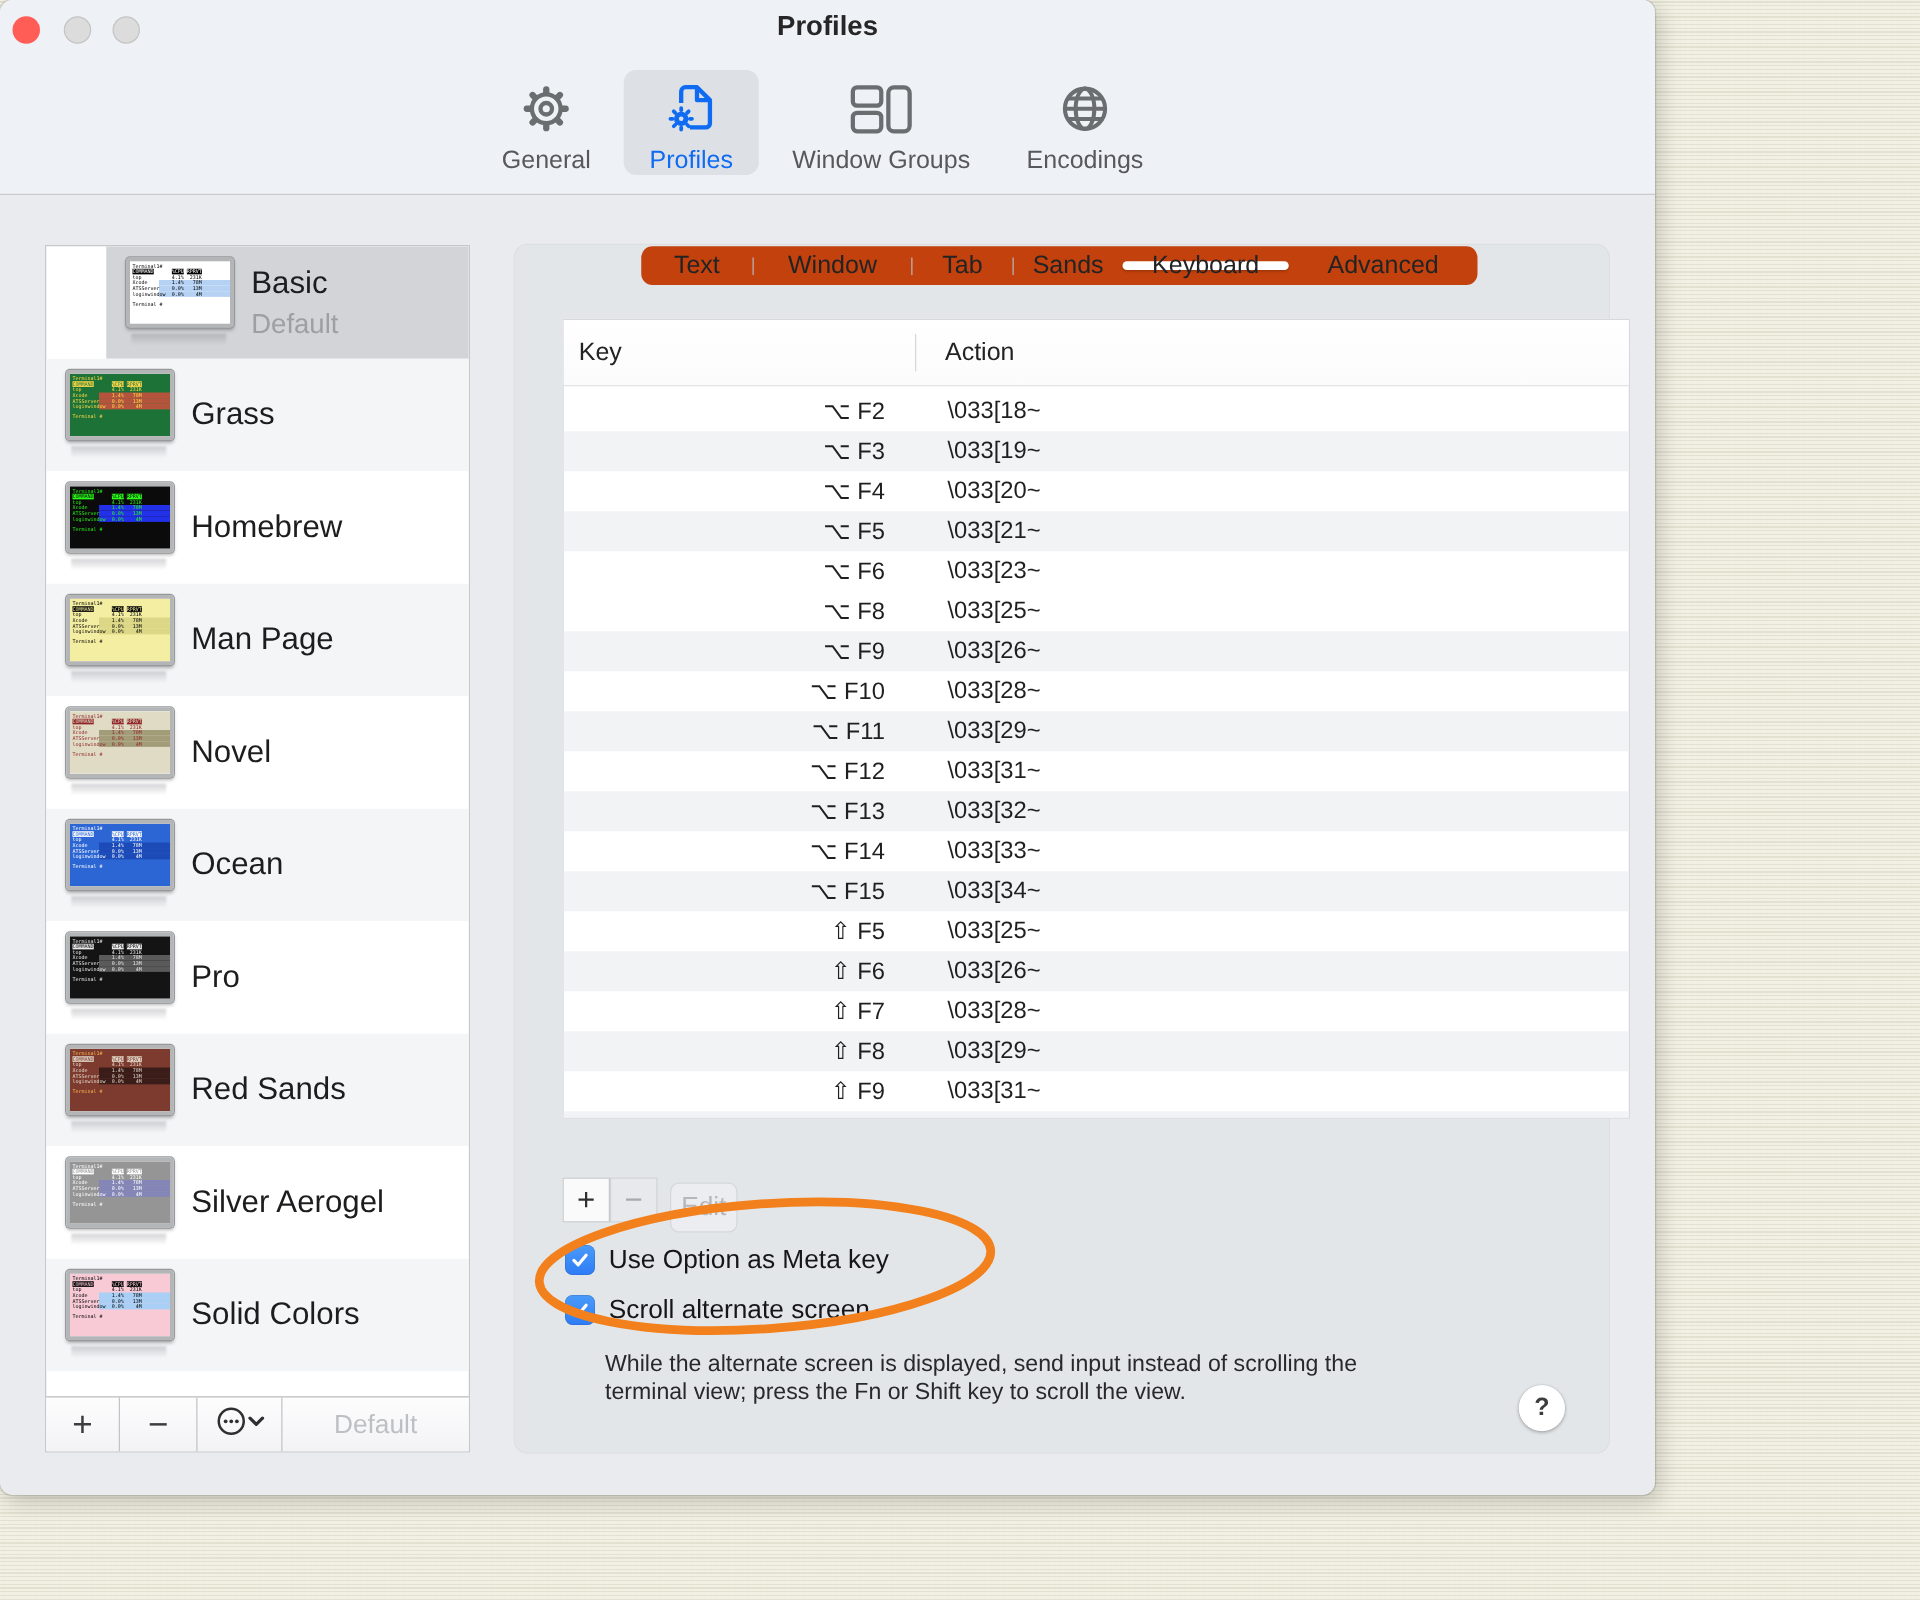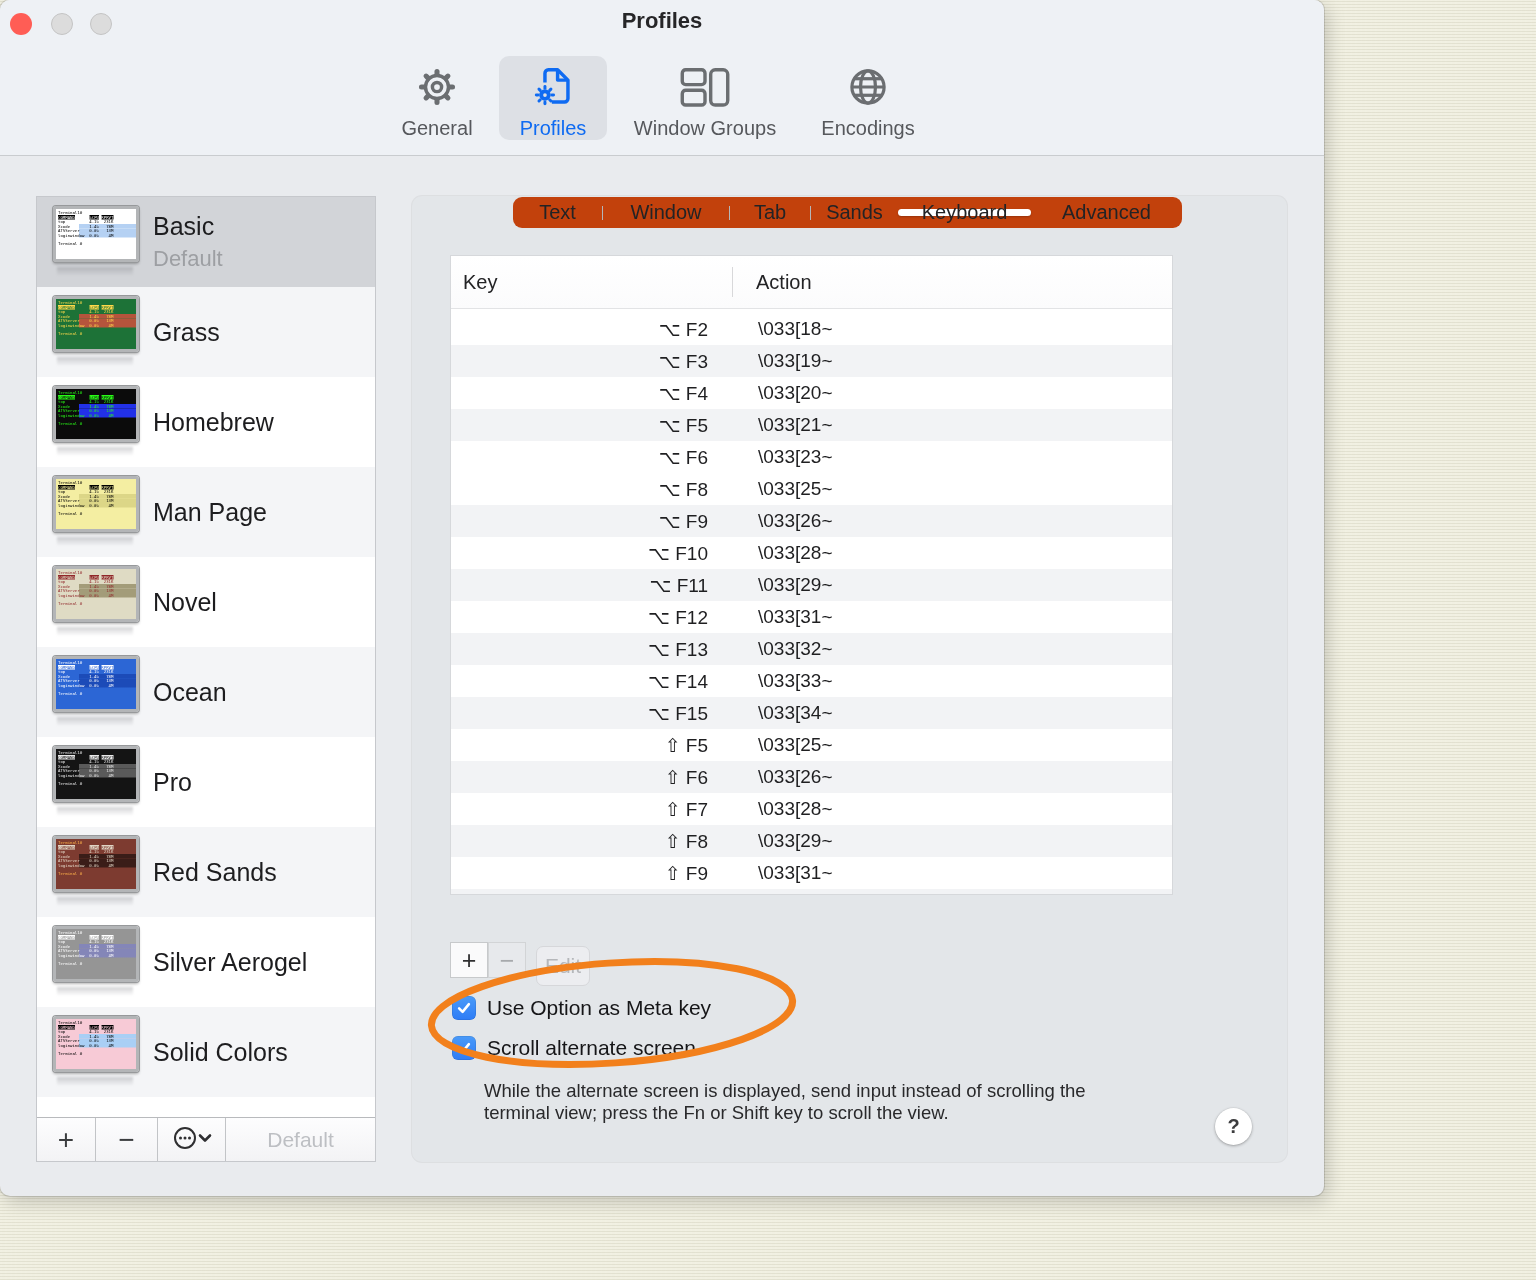--- a/index.html
+++ b/index.html
@@ -23,21 +23,21 @@
   .tb-item .icn{height:54px;display:flex;align-items:flex-end;color:#6b6e71;}
   .tb-item.selected .icn{color:var(--accent);}
   .tb-label{font-size:20px;color:#56585c;margin-top:4px;white-space:nowrap;}
   .tb-item.selected .tb-label{color:var(--accent);}
   
   .sidebar{position:absolute;left:36px;top:196px;width:340px;height:966px;background:#fff;
     border:1px solid #c6c8cc;box-sizing:border-box;}
   .profile-list{position:absolute;left:0;top:0;right:0;bottom:44px;overflow:hidden;}
   .profile-row{height:90px;position:relative;background:#fff;}
   .profile-row.alt{background:#f4f5f7;}
-  .profile-row.selected{background:#d2d4d8;}
+  .profile-row.selected{background:#d2d4d8;margin-left:48px;}
   .thumb{position:absolute;left:16px;top:9px;width:80px;height:50px;border:3px solid #b3b5b7;border-radius:3px;
     box-shadow:0 0 0 1px #97999b,0 2px 3px rgba(0,0,0,.30);overflow:hidden;}
   .thumb-screen{width:160px;height:100px;transform:scale(.5);transform-origin:0 0;
     font-family:"DejaVu Sans Mono",monospace;font-size:8px;line-height:9px;white-space:pre;
     padding:3px 0 0 4px;box-sizing:border-box;}
   .t-line{height:9px;}
   .t-blank{height:7px;}
   .refl{position:absolute;left:20px;top:70px;width:76px;height:9px;
     background:linear-gradient(180deg,rgba(110,112,118,.30),rgba(110,112,118,0));filter:blur(1px);}
   .p-name{position:absolute;left:116px;font-size:25px;color:#1d1d1f;white-space:nowrap;}
@@ -51,21 +51,21 @@
   .sa-remove{width:62px;font-size:28px;font-weight:300;color:#3b3d3f;}
   .sa-more{width:68px;color:#2f2f31;}
   .sa-default{flex:1;border-right:none;font-size:21px;color:#bdbfc3;}
   
   .panel{position:absolute;left:412px;top:196px;width:875px;height:966px;background:#e3e6e9;
     border-radius:10px;box-shadow:0 0 0 1px rgba(0,0,0,.05);}
   .segmented{position:absolute;left:101px;top:1px;height:31px;display:flex;background:#c2410c;border-radius:9px;align-items:stretch;}
   .seg{display:flex;align-items:center;justify-content:center;font-size:20px;color:#232325;}
   .seg.selected{background:#fff;border-radius:7px;margin:12px 0;box-shadow:0 1px 2px rgba(0,0,0,.22);}
   .seg-div{width:1px;height:14px;background:#b4b6b9;align-self:center;}
-  .ktable{position:absolute;left:38px;top:59px;width:723px;background:#fff;border:1px solid #d6d8db;box-sizing:border-box;}
+  .ktable{position:absolute;left:38px;top:59px;width:854px;background:#fff;border:1px solid #d6d8db;box-sizing:border-box;}
   .thead{height:52px;position:relative;border-bottom:1px solid #e2e3e5;background:linear-gradient(#ffffff,#fbfbfc);}
   .th-key{position:absolute;left:12px;top:15px;font-size:20px;color:#232325;}
   .th-action{position:absolute;left:305px;top:15px;font-size:20px;color:#232325;}
   .th-div{position:absolute;left:281px;top:11px;width:1px;height:30px;background:#d8d8da;}
   .tbody{padding-top:4px;}
   .krow{height:32px;display:flex;align-items:center;font-size:19px;color:#1f1f21;}
   .krow.alt{background:#f2f3f5;}
   .k-key{width:257px;text-align:right;}
   .k-action{padding-left:50px;}
   .tfoot{height:5px;background:#f2f3f5;}

